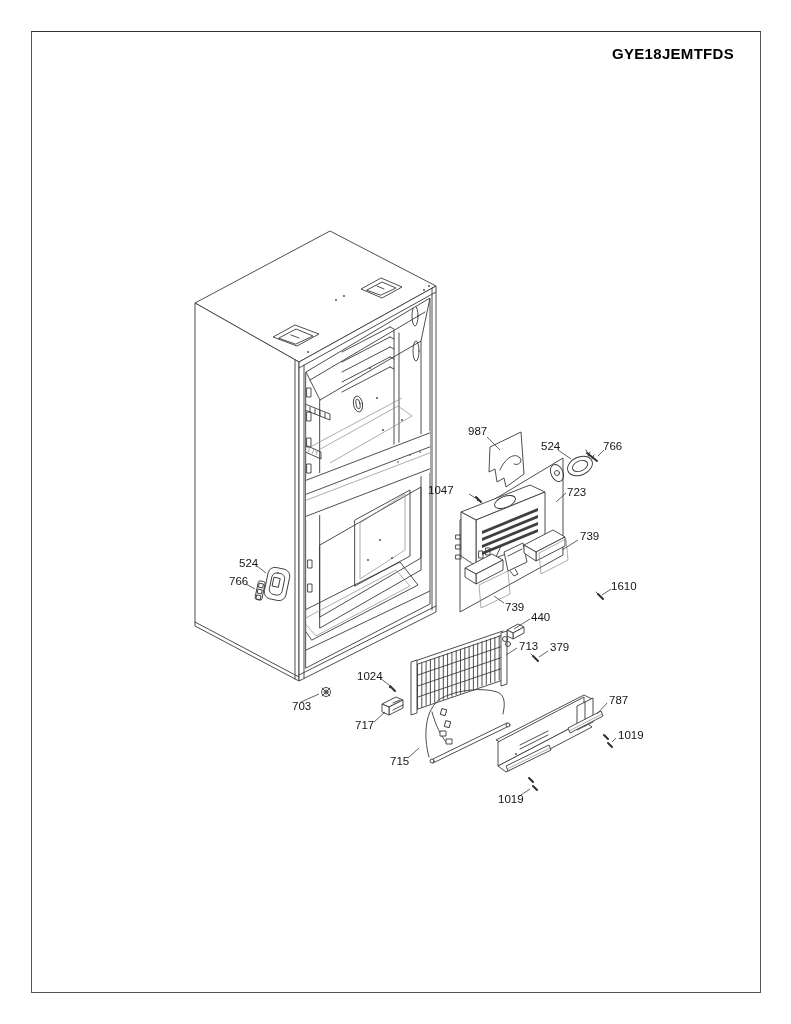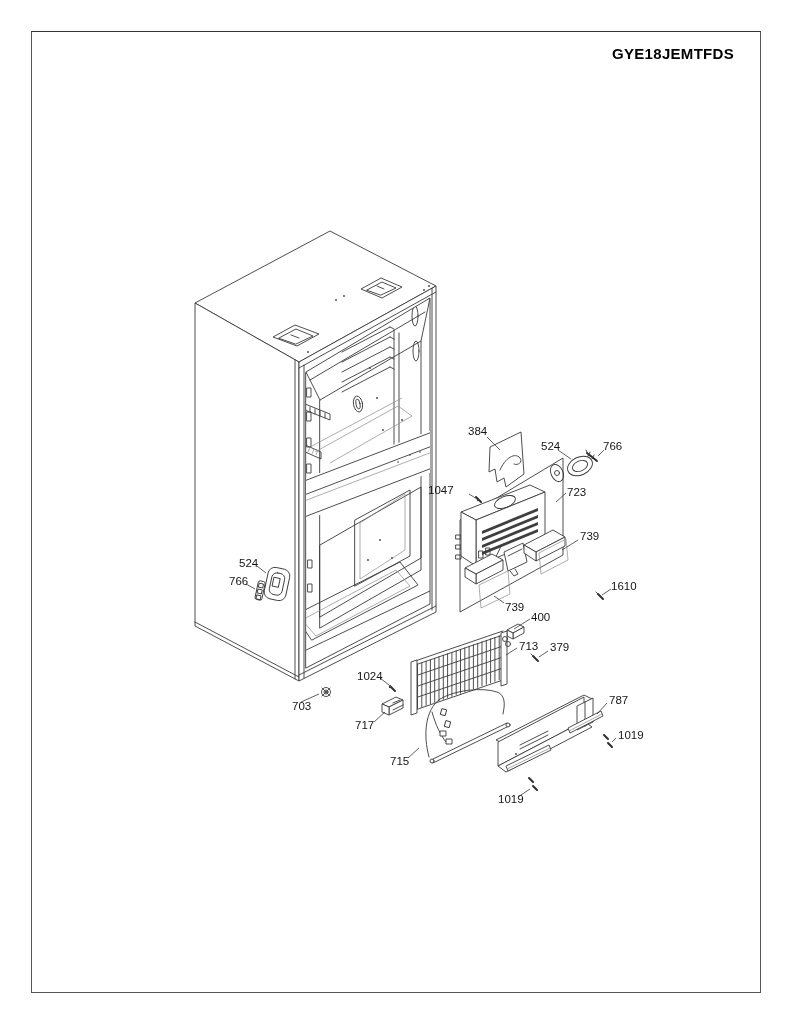--- a/index.html
+++ b/index.html
@@ -311,29 +311,29 @@
         <circle class="dark" cx="390" cy="687" r="1.2"></circle>
       <path d="M301,702 L319,694"></path>
       <path d="M374,722 L385,712"></path>
       <path d="M408,758 L419,748"></path>
       <path d="M607,703 L597,714"></path>
       <path d="M616,738 L612,742"></path>
       <path d="M518,797 L530,789"></path>
     </g>
   </svg>
 
-  <div class="plabel" style="left:468px;top:425px">384</div>
+  <div class="plabel" style="left:468px;top:425px">987</div>
   <div class="plabel" style="left:541px;top:440px">524</div>
   <div class="plabel" style="left:603px;top:440px">766</div>
   <div class="plabel" style="left:428px;top:484px">1047</div>
   <div class="plabel" style="left:567px;top:486px">723</div>
   <div class="plabel" style="left:580px;top:530px">739</div>
   <div class="plabel" style="left:611px;top:580px">1610</div>
   <div class="plabel" style="left:505px;top:601px">739</div>
-  <div class="plabel" style="left:531px;top:611px">400</div>
+  <div class="plabel" style="left:531px;top:611px">440</div>
   <div class="plabel" style="left:519px;top:640px">713</div>
   <div class="plabel" style="left:550px;top:641px">379</div>
   <div class="plabel" style="left:239px;top:557px">524</div>
   <div class="plabel" style="left:229px;top:575px">766</div>
   <div class="plabel" style="left:357px;top:670px">1024</div>
   <div class="plabel" style="left:292px;top:700px">703</div>
   <div class="plabel" style="left:355px;top:719px">717</div>
   <div class="plabel" style="left:390px;top:755px">715</div>
   <div class="plabel" style="left:609px;top:694px">787</div>
   <div class="plabel" style="left:618px;top:729px">1019</div>

